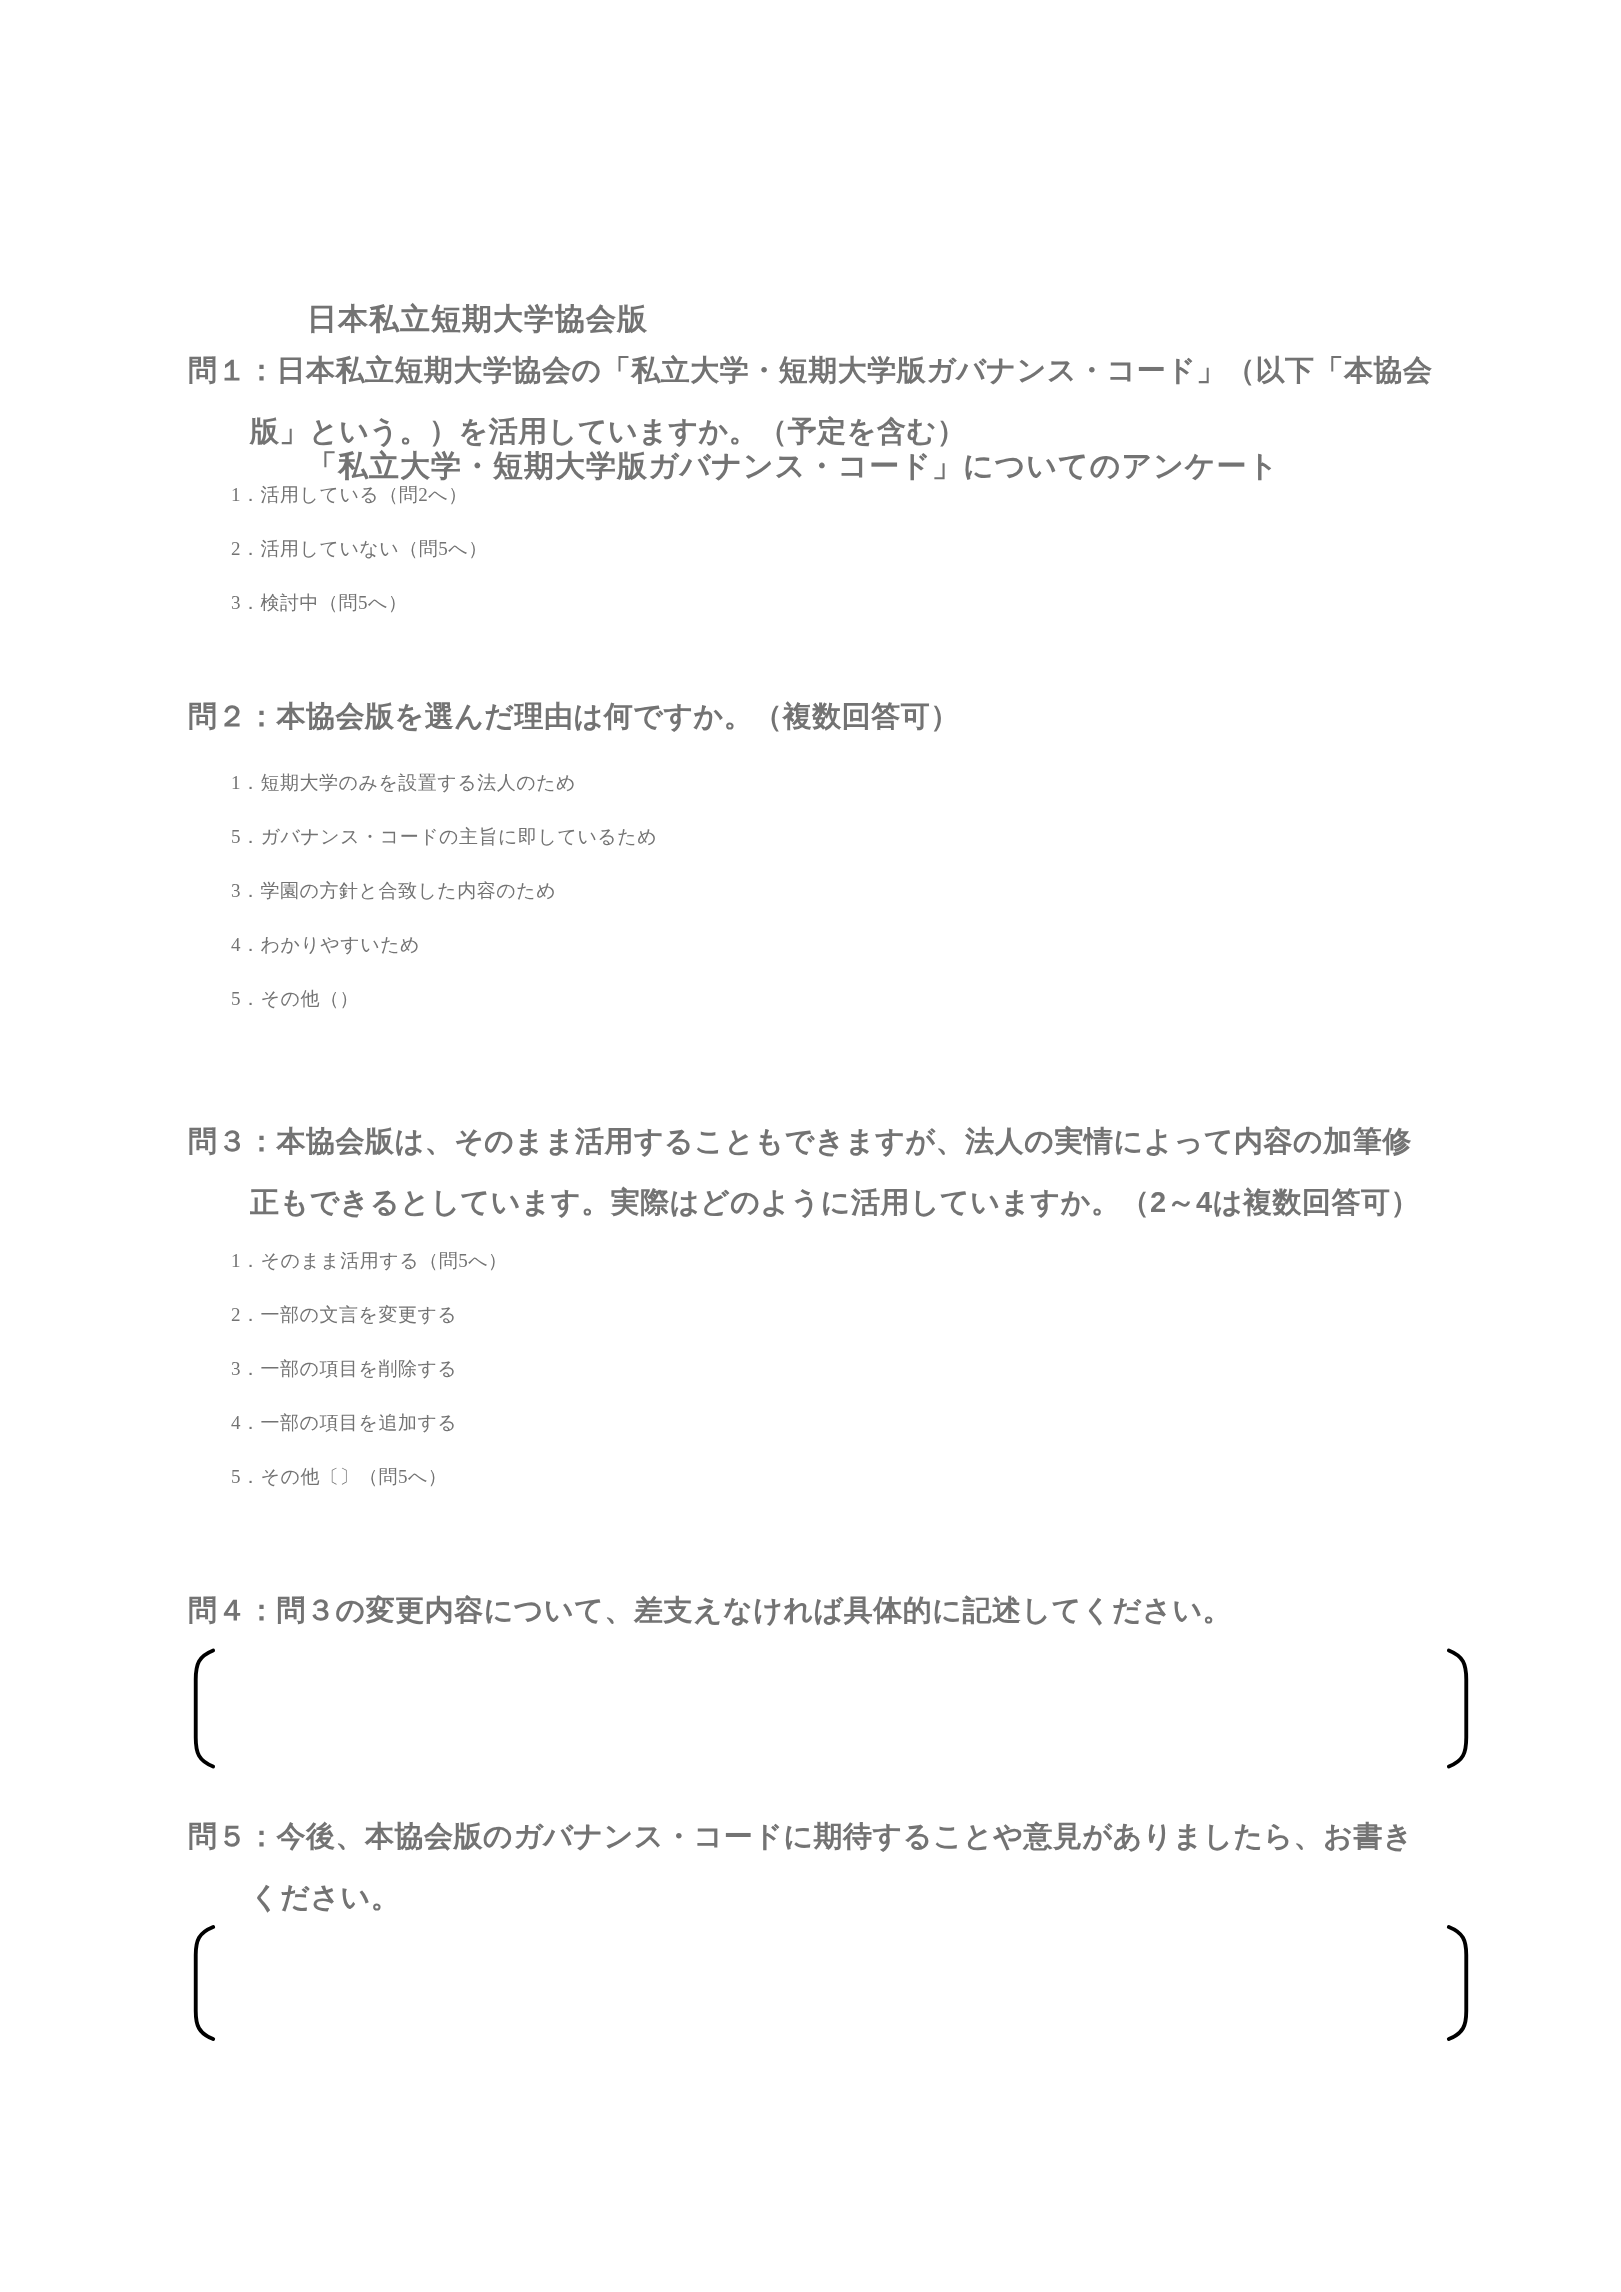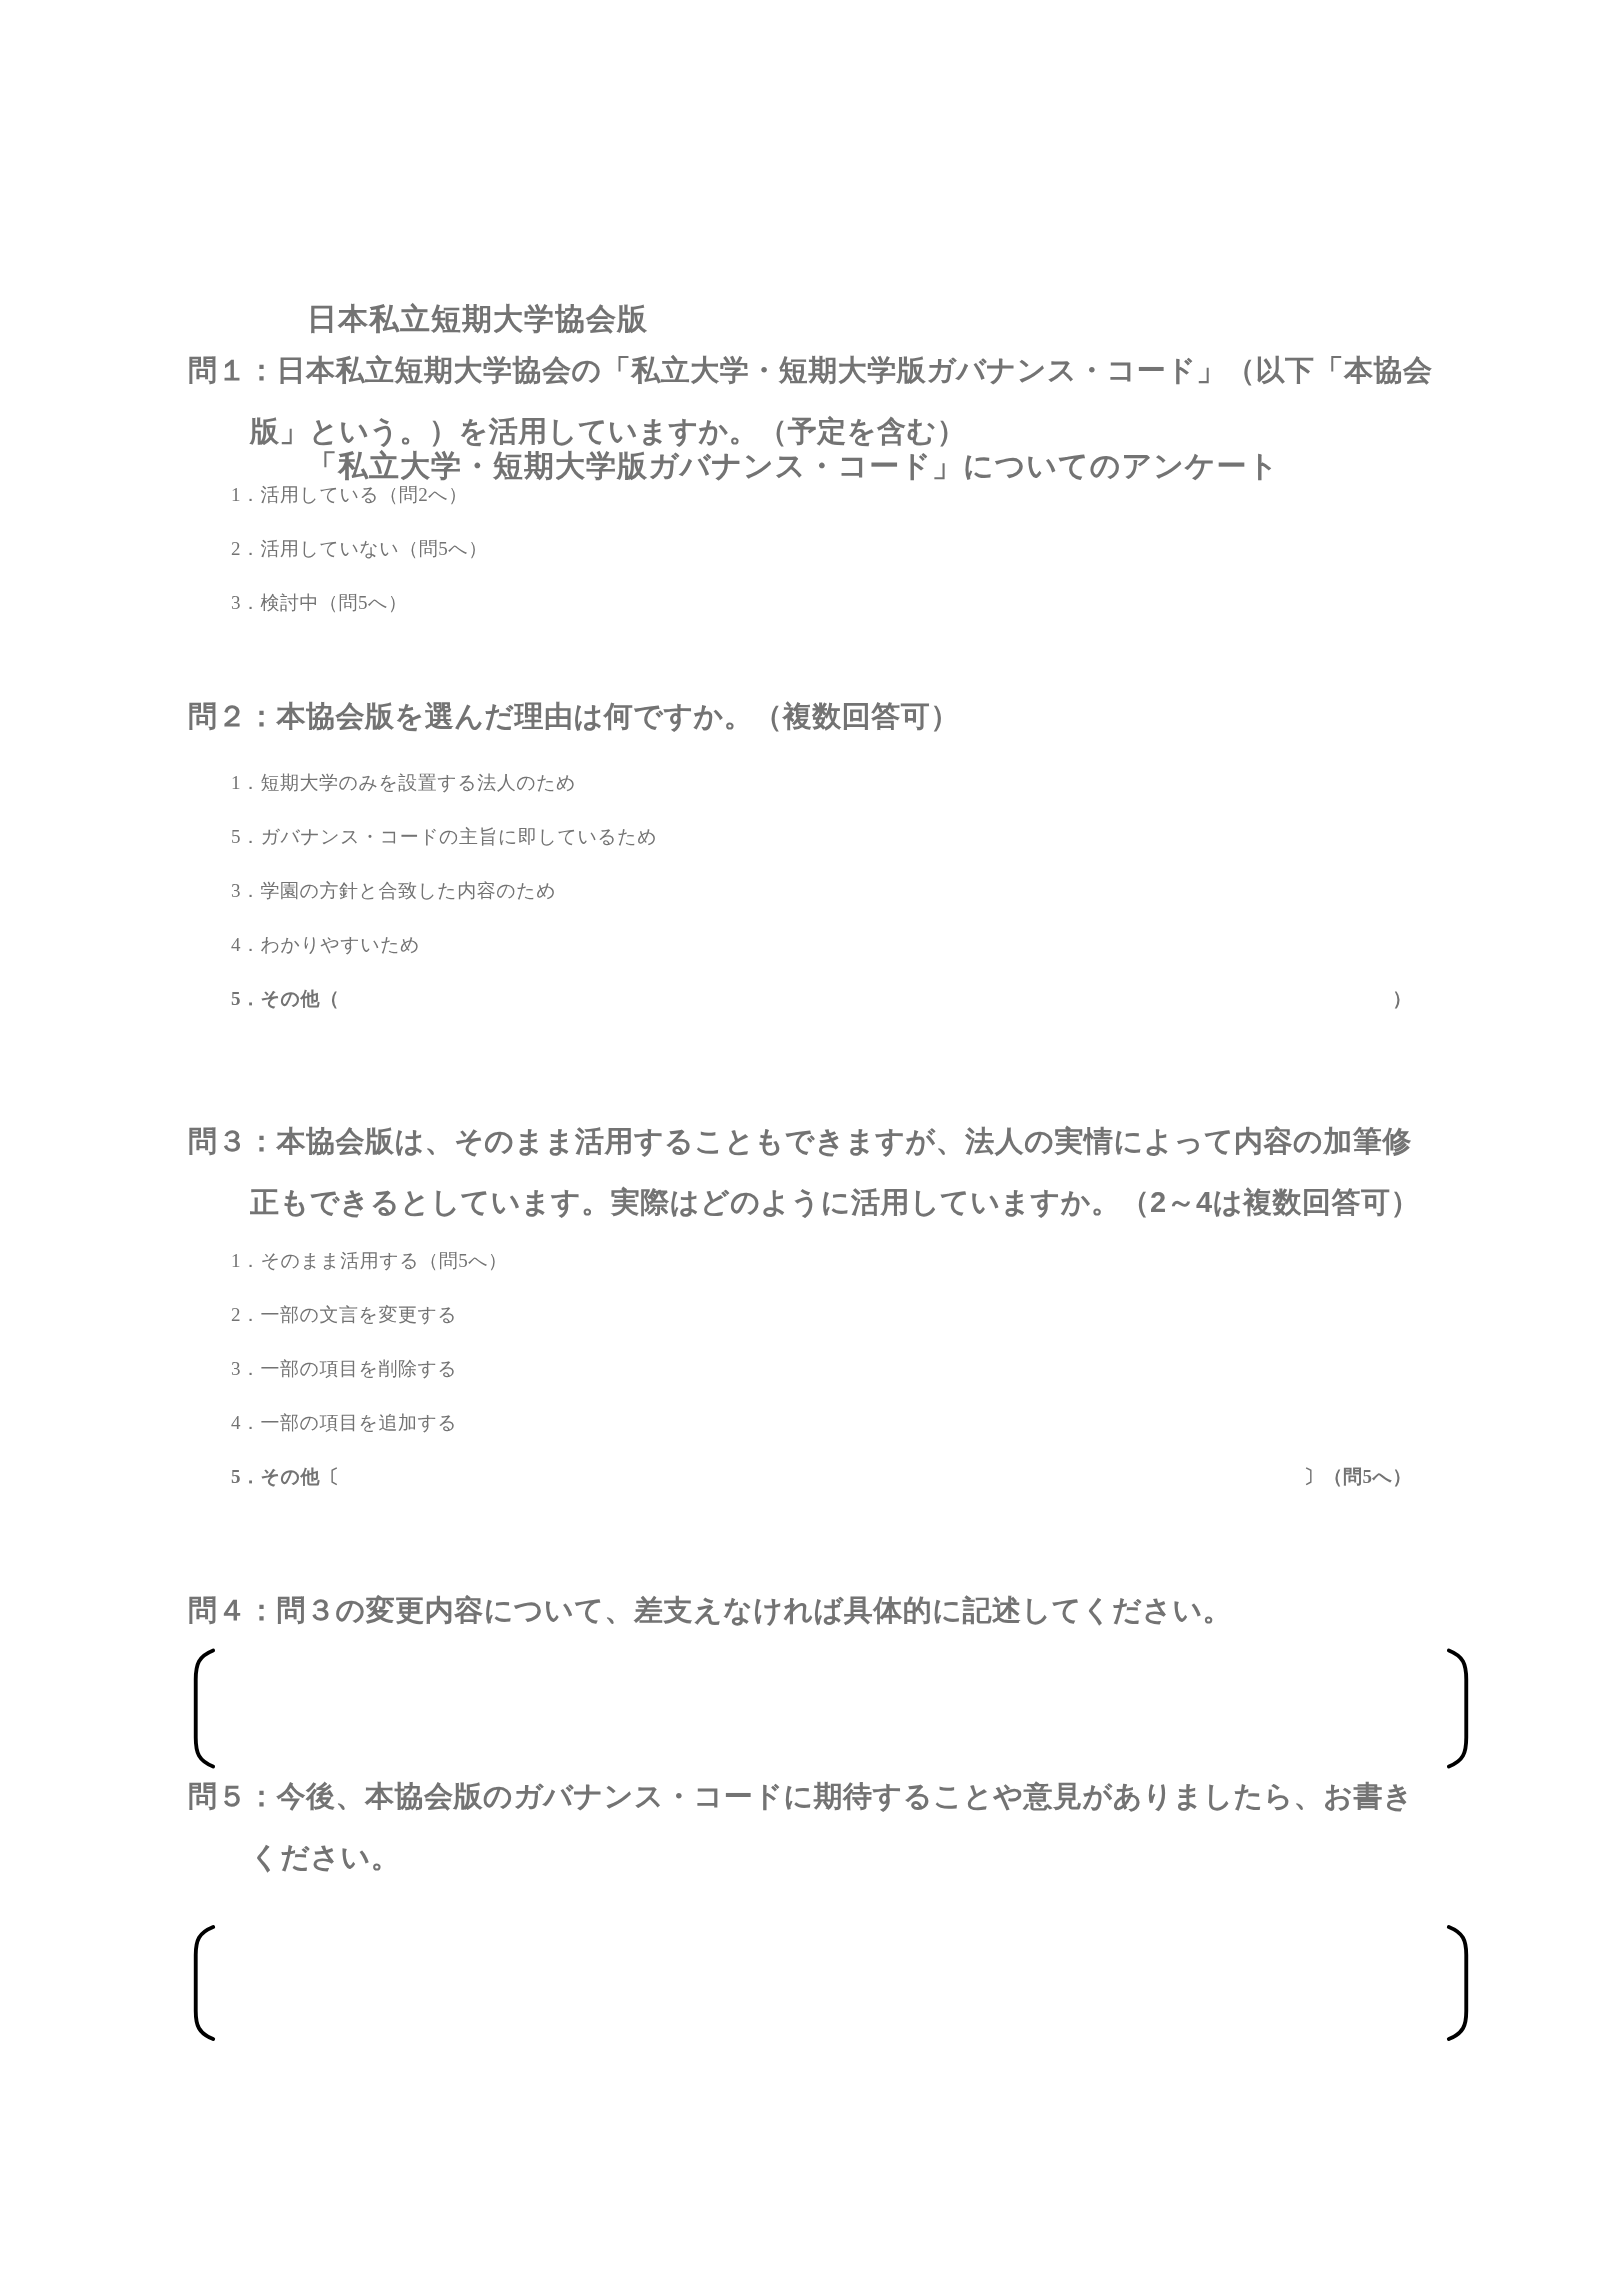--- a/index.html
+++ b/index.html
@@ -30,23 +30,22 @@
   }
   
   .options{
     left:231px;
     font-family:"Liberation Serif","DejaVu Serif",serif;
     font-size:19px;line-height:54px;
     letter-spacing:0.5px;
   }
   .option{white-space:pre;}
   .other-row{
-    display:flex;justify-content:space-between;align-items:baseline;
+    display:flex;justify-content:flex-start;align-items:baseline;
     width:1181px;
-    font-weight:bold;
   }
   
   .answer-box{
     left:188px;width:1286px;
     display:flex;justify-content:space-between;align-items:stretch;
   }
   .answer-box svg{display:block;height:100%;}
   .box-fill{flex:1;}
 </style>
 </head>
@@ -97,21 +96,21 @@
   <div class="abs answer-box" style="top:1647px;height:123px;">
     <svg width="29" height="123" viewBox="0 0 30 126">
       <path d="M26 3 C 11 9, 8 17, 8 33 L 8 93 C 8 109, 11 117, 26 123" fill="none" stroke="#000" stroke-width="4" stroke-linecap="round"></path>
     </svg>
     <div class="box-fill"></div>
     <svg width="29" height="123" viewBox="0 0 30 126">
       <path d="M4 3 C 19 9, 22 17, 22 33 L 22 93 C 22 109, 19 117, 4 123" fill="none" stroke="#000" stroke-width="4" stroke-linecap="round"></path>
     </svg>
   </div>
 
-  <div class="abs heading" style="top:1766px;">問５：今後、本協会版のガバナンス・コードに期待することや意見がありましたら、お書き
+  <div class="abs heading" style="top:1806px;">問５：今後、本協会版のガバナンス・コードに期待することや意見がありましたら、お書き
 ください。</div>
 
   <div class="abs answer-box" style="top:1923px;height:120px;">
     <svg width="29" height="120" viewBox="0 0 30 122">
       <path d="M26 3 C 11 9, 8 17, 8 32 L 8 90 C 8 105, 11 113, 26 119" fill="none" stroke="#000" stroke-width="4" stroke-linecap="round"></path>
     </svg>
     <div class="box-fill"></div>
     <svg width="29" height="120" viewBox="0 0 30 122">
       <path d="M4 3 C 19 9, 22 17, 22 32 L 22 90 C 22 105, 19 113, 4 119" fill="none" stroke="#000" stroke-width="4" stroke-linecap="round"></path>
     </svg>

